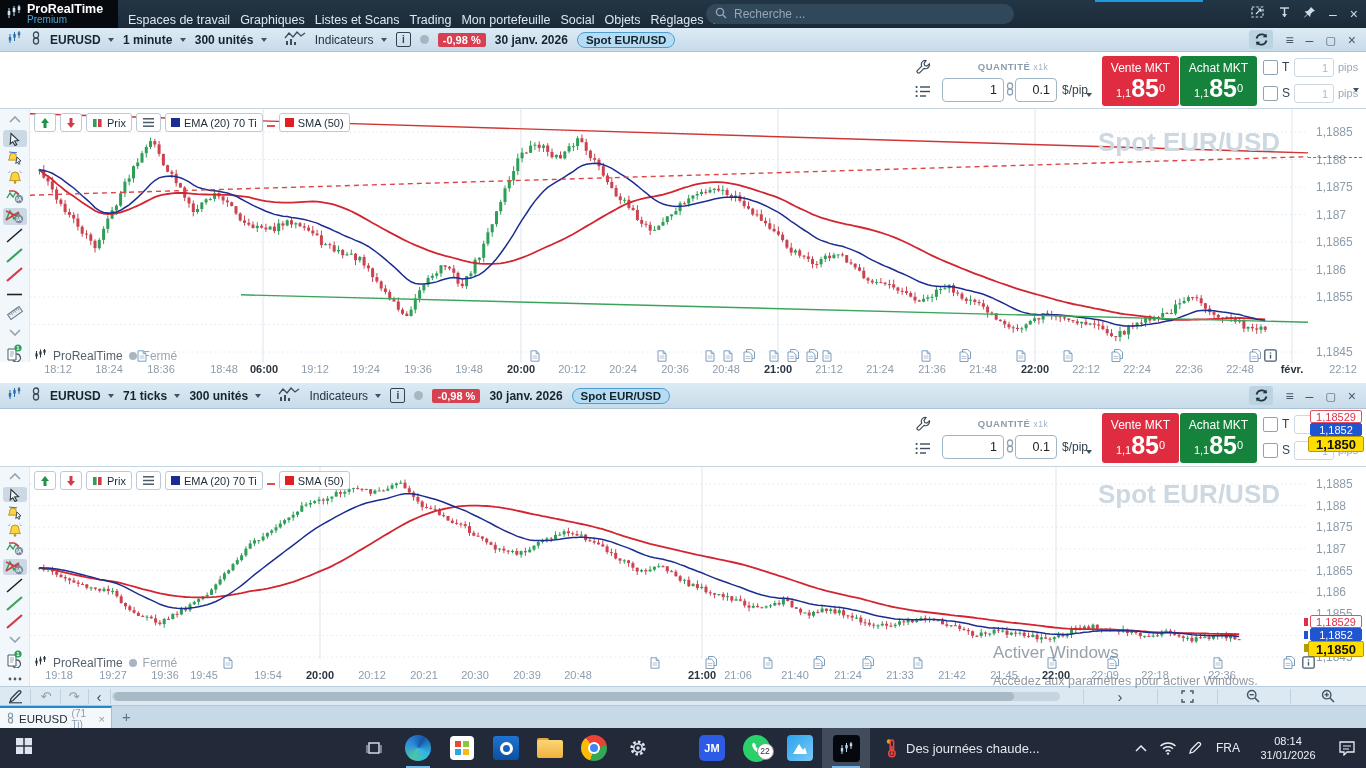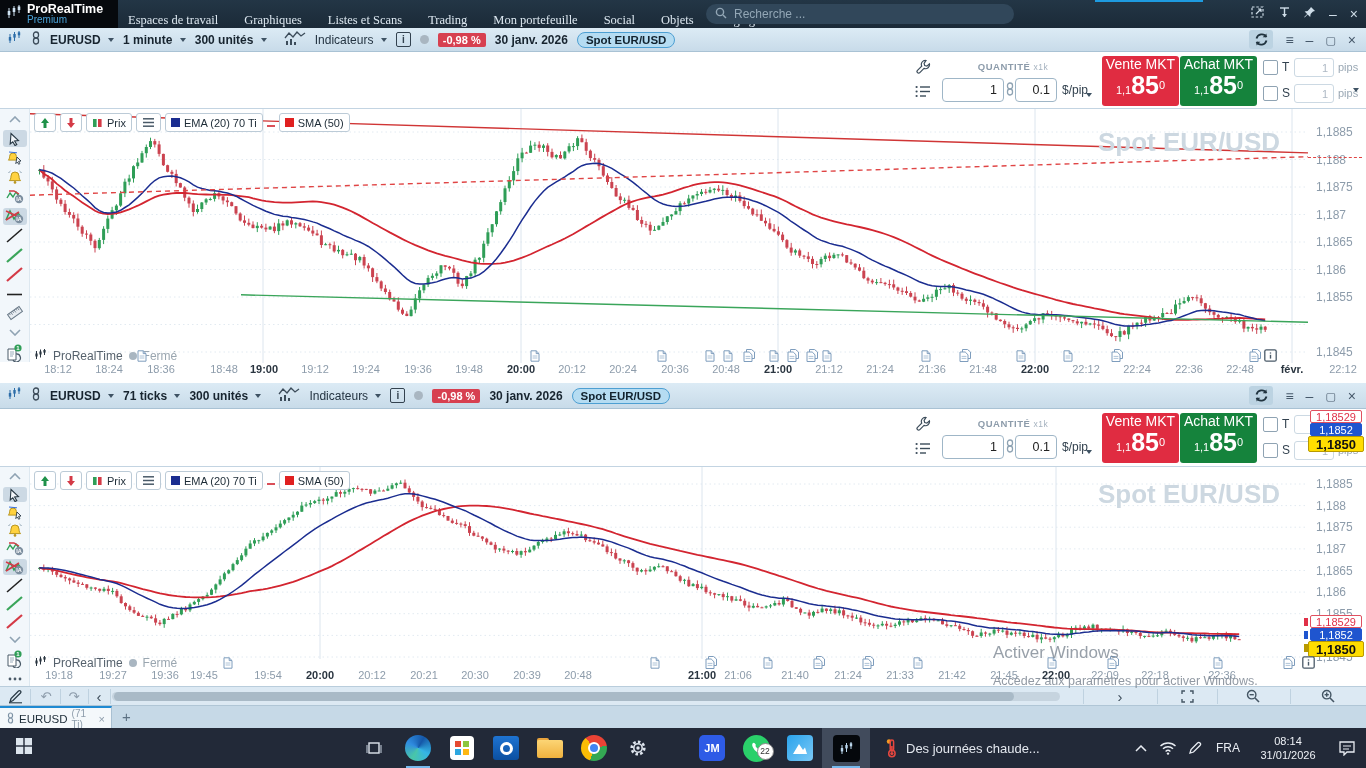--- a/index.html
+++ b/index.html
@@ -4,21 +4,21 @@
 <style>
   html,body{margin:0;padding:0;background:#888;}
   .screen{position:relative;width:1366px;height:768px;background:#fff;overflow:hidden;
     font-family:"Liberation Sans","DejaVu Sans",sans-serif;-webkit-font-smoothing:antialiased;}
   .abs{position:absolute;}
   
   #menubar{position:absolute;left:0;top:0;width:1366px;height:28px;background:linear-gradient(#233646,#1b2a38);}
   #menubar .logo{position:absolute;left:0;top:0;width:118px;height:28px;background:#06090d;display:flex;align-items:center;gap:5px;padding-left:6px;box-sizing:border-box;}
   #menubar .lt{color:#fff;font-size:12.5px;font-weight:bold;line-height:12px;}
   #menubar .ls{color:#4aa3d8;font-size:10px;line-height:10px;}
-  #menu-items{position:absolute;left:128px;top:0;height:40px;display:flex;align-items:center;gap:26px;font-family:Liberation Serif, serif;}
+  #menu-items{position:absolute;left:128px;top:0;height:40px;display:flex;align-items:center;gap:10px;}
   .menu-item{color:#dde8f1;font-size:12.5px;white-space:nowrap;cursor:default;}
   #menubar .search{position:absolute;left:706px;top:4px;width:308px;height:20px;background:#31475a;border-radius:11px;display:flex;align-items:center;gap:7px;padding-left:9px;box-sizing:border-box;}
   #menubar .search span{color:#93a7b6;font-size:12px;}
   #menu-right{position:absolute;right:8px;top:0;height:28px;display:flex;align-items:center;gap:13px;}
   .top-accent{position:absolute;left:1095px;top:0;width:108px;height:2px;background:#1e9be0;}
   
   .cw-toolbar{position:absolute;left:0;width:1366px;background:linear-gradient(#dcebf5,#c8dbe9);border-bottom:1px solid #a9c2d4;box-sizing:border-box;display:flex;align-items:center;gap:9px;padding-left:7px;}
   .tb-label{font-size:12px;font-weight:bold;color:#17242f;white-space:nowrap;display:flex;align-items:center;gap:4px;}
   .tb-label.reg{font-weight:normal;color:#243442;}
   .caret{width:0;height:0;border-left:3.5px solid transparent;border-right:3.5px solid transparent;border-top:4px solid #3e5263;display:inline-block;margin-top:1px;}
@@ -29,21 +29,21 @@
   .wctrl{position:absolute;top:0;height:100%;display:flex;align-items:center;gap:12px;}
   .wctrl .g{color:#46586a;font-size:14px;line-height:14px;}
   .sync-btn{width:24px;height:19px;background:#bcd3e2;border-radius:3px;display:flex;align-items:center;justify-content:center;}
   
   .tstrip{position:absolute;left:0;width:1366px;background:#fff;border-bottom:1px solid #c3d4e2;box-sizing:border-box;}
   .qty-label{position:absolute;font-size:9.5px;letter-spacing:.5px;color:#8d9cab;font-weight:bold;}
   .qty-mult{font-size:8.5px;color:#a5b2bf;font-weight:normal;}
   .tinput{position:absolute;border:1px solid #9fb6c7;border-radius:4px;background:#fff;font-size:12.5px;color:#222;text-align:right;padding:0 6px;box-sizing:border-box;display:flex;align-items:center;justify-content:flex-end;}
   .pipinput{position:absolute;border:1px solid #ccd9e3;border-radius:3px;background:#fff;font-size:11px;color:#aeb9c4;text-align:right;padding:0 5px;box-sizing:border-box;display:flex;align-items:center;justify-content:flex-end;}
   .trade-btn{position:absolute;width:77px;height:50px;border-radius:3px;color:#fff;text-align:center;cursor:pointer;}
-  .trade-btn .l1{font-size:14px;}
+  .trade-btn .l1{font-size:12px;margin-top:5px;}
   .trade-btn .pr{font-size:11px;line-height:26px;}
   .trade-btn .pr b{font-size:25px;font-weight:bold;}
   .trade-btn .pr sup{font-size:11px;}
   .chkbox{position:absolute;width:13px;height:13px;border:1px solid #8fa3b3;background:#fff;border-radius:2px;}
   .tslabel{position:absolute;font-size:12px;color:#33424f;}
   .pips{position:absolute;font-size:11px;color:#9aa8b4;}
   
   .legend{position:absolute;display:flex;gap:4px;align-items:center;z-index:6;}
   .chip{height:17px;background:#fff;border:1px solid #bccbd7;border-radius:3px;display:flex;align-items:center;gap:4px;padding:0 5px;font-size:11px;color:#1d2b36;white-space:nowrap;}
   .swatch{width:9px;height:9px;display:inline-block;}
@@ -1058,21 +1058,21 @@
       <span class="notei" style="left: 1264px; top: 348px;"><svg width="13" height="13" viewBox="0 0 13 13">
           <rect x=".8" y=".8" width="11.4" height="11.4" rx="1.5" fill="#fff" stroke="#4a5a68" stroke-width="1.3"></rect>
           <line x1="6.5" y1="3.4" x2="6.5" y2="4.6" stroke="#4a5a68" stroke-width="1.4"></line>
           <line x1="6.5" y1="5.8" x2="6.5" y2="9.6" stroke="#4a5a68" stroke-width="1.4"></line>
         </svg></span>
       <div class="abs" style="left: 0px; top: 363px; width: 1366px; height: 16px;">
         <div class="tlab" style="left: 58px;">18:12</div>
         <div class="tlab" style="left: 109px;">18:24</div>
         <div class="tlab" style="left: 161px;">18:36</div>
         <div class="tlab" style="left: 224px;">18:48</div>
-        <div class="tlab b" style="left: 264px;">19:00</div>
+        <div class="tlab b" style="left: 264px;">06:00</div>
         <div class="tlab" style="left: 315px;">19:12</div>
         <div class="tlab" style="left: 366px;">19:24</div>
         <div class="tlab" style="left: 418px;">19:36</div>
         <div class="tlab" style="left: 469px;">19:48</div>
         <div class="tlab b" style="left: 521px;">20:00</div>
         <div class="tlab" style="left: 572px;">20:12</div>
         <div class="tlab" style="left: 623px;">20:24</div>
         <div class="tlab" style="left: 675px;">20:36</div>
         <div class="tlab" style="left: 726px;">20:48</div>
         <div class="tlab b" style="left: 778px;">21:00</div>

